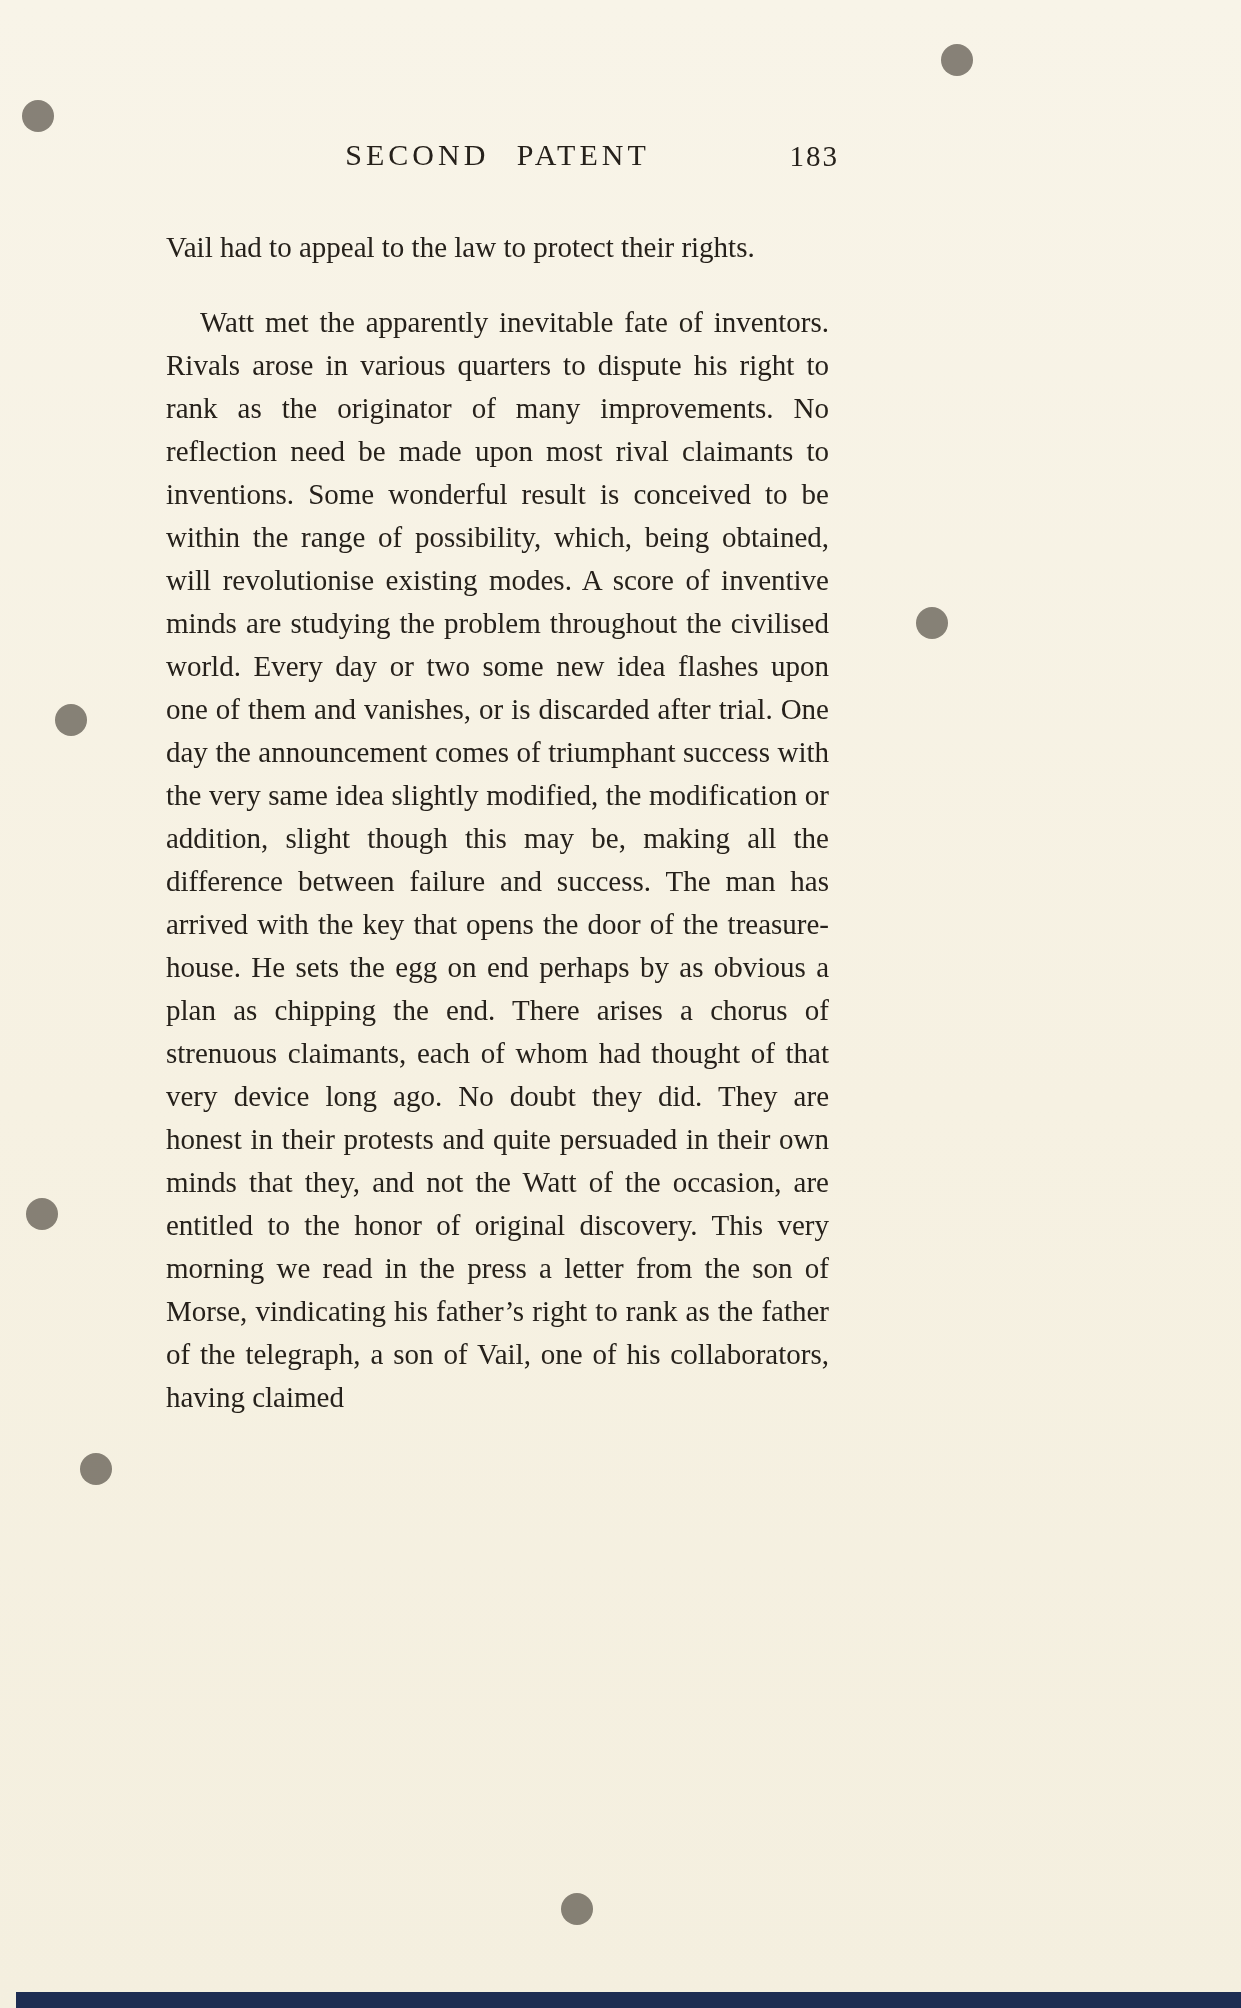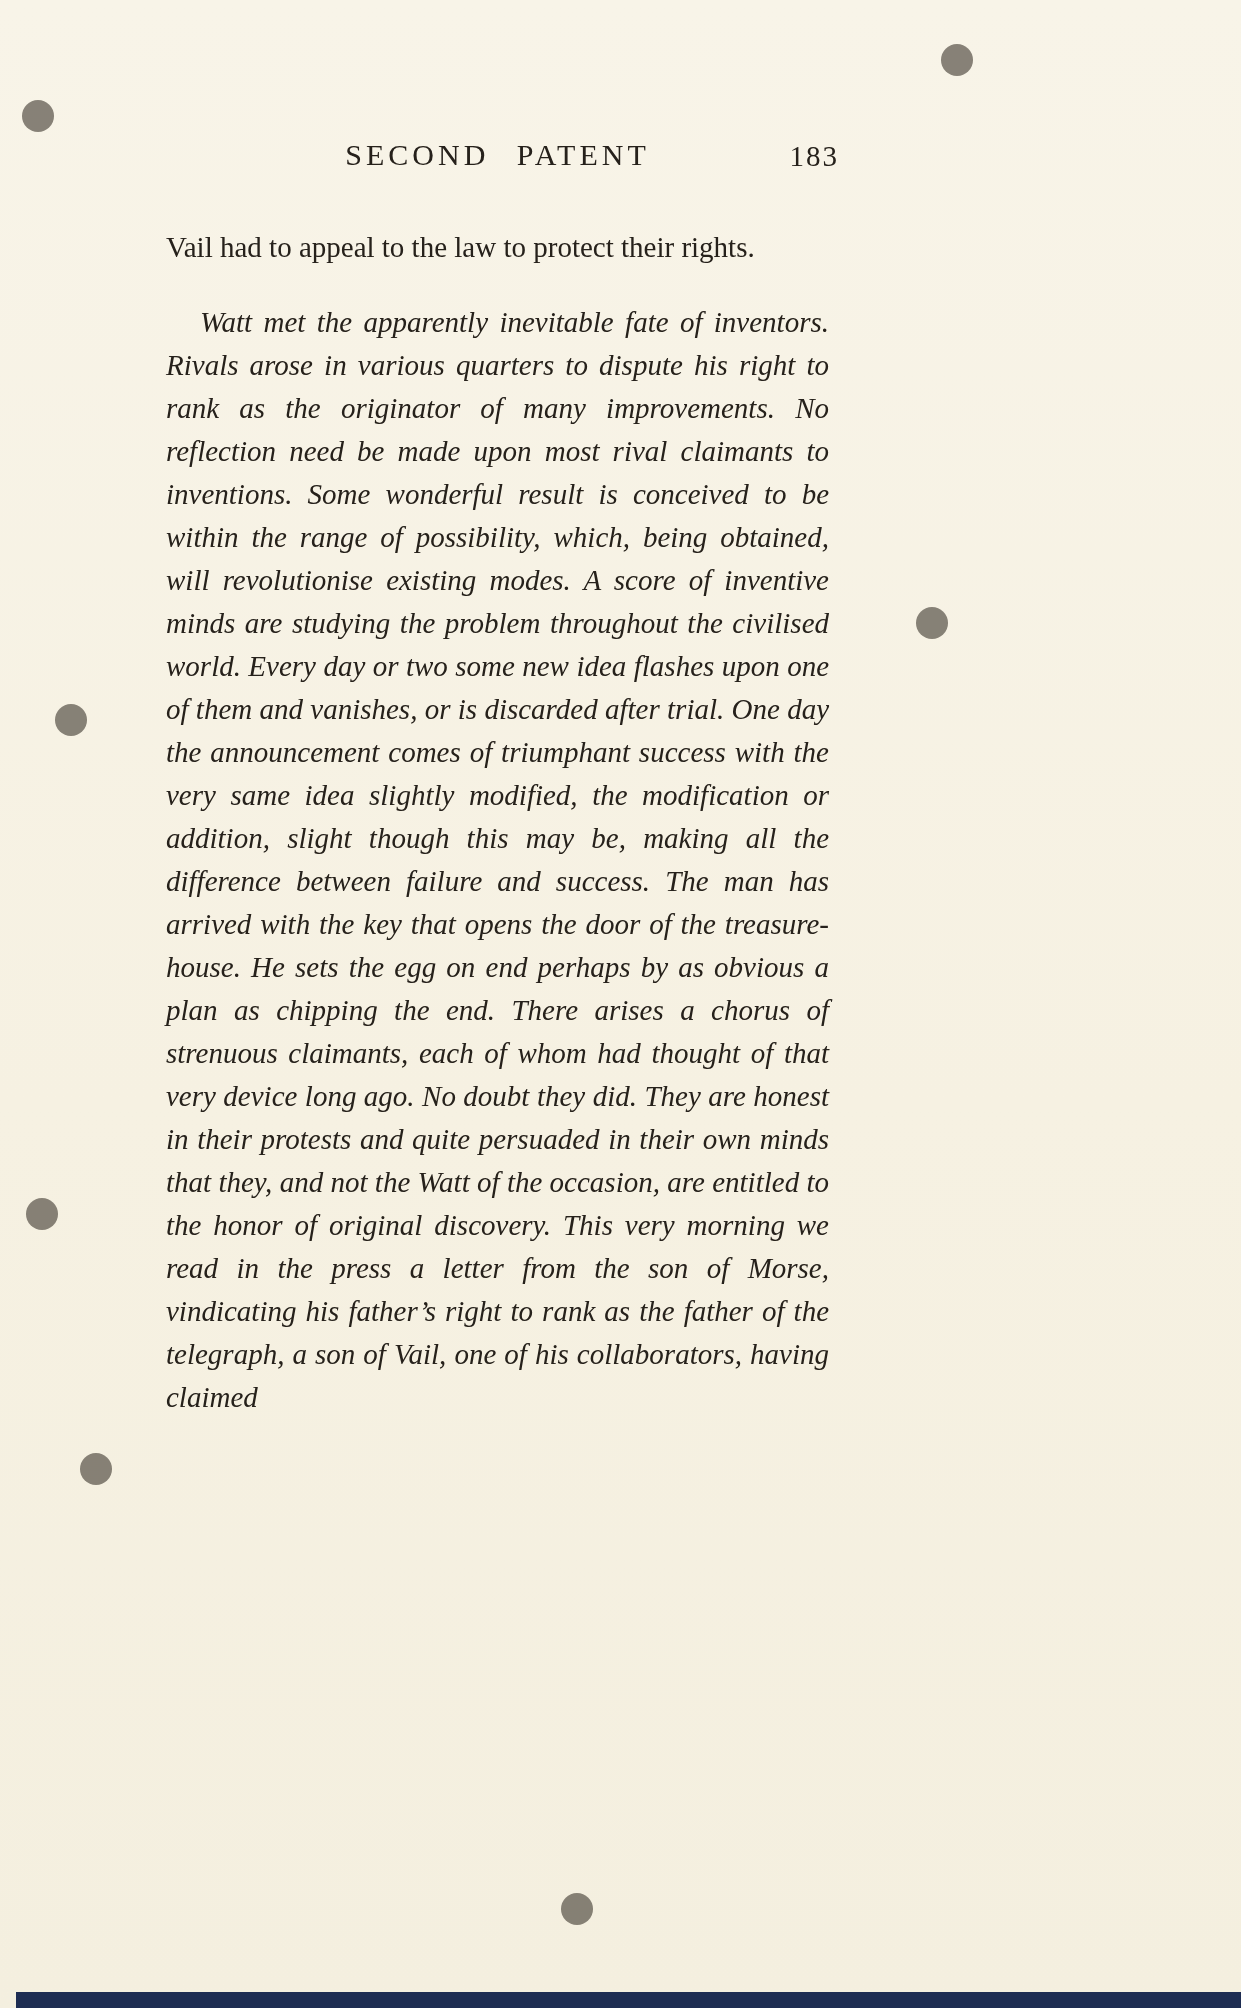--- a/index.html
+++ b/index.html
@@ -53,21 +53,21 @@
     left: 118px;
     top: 178px;
     width: 727px;
     font-size: 29px;
     line-height: 43px;
     text-align: justify;
     color: var(--ink, #26211b);
   }
 
   .para { text-indent: 0; }
-  .para.indent { text-indent: 34px; font-style: italic; }
+  .para.indent { text-indent: 34px; }
 
   .bottom-strip {
     position: absolute;
     left: 0;
     bottom: 0;
     width: 100%;
     height: 18px;
     background: var(--strip, #1e2d52);
   }
 

